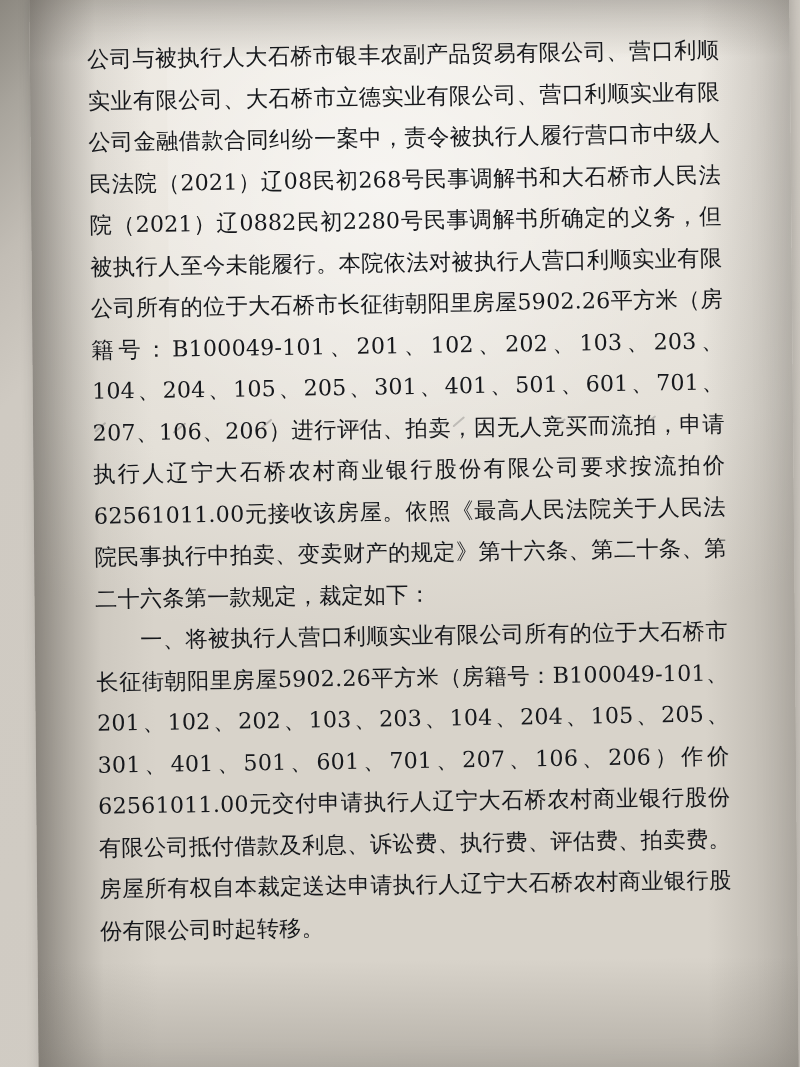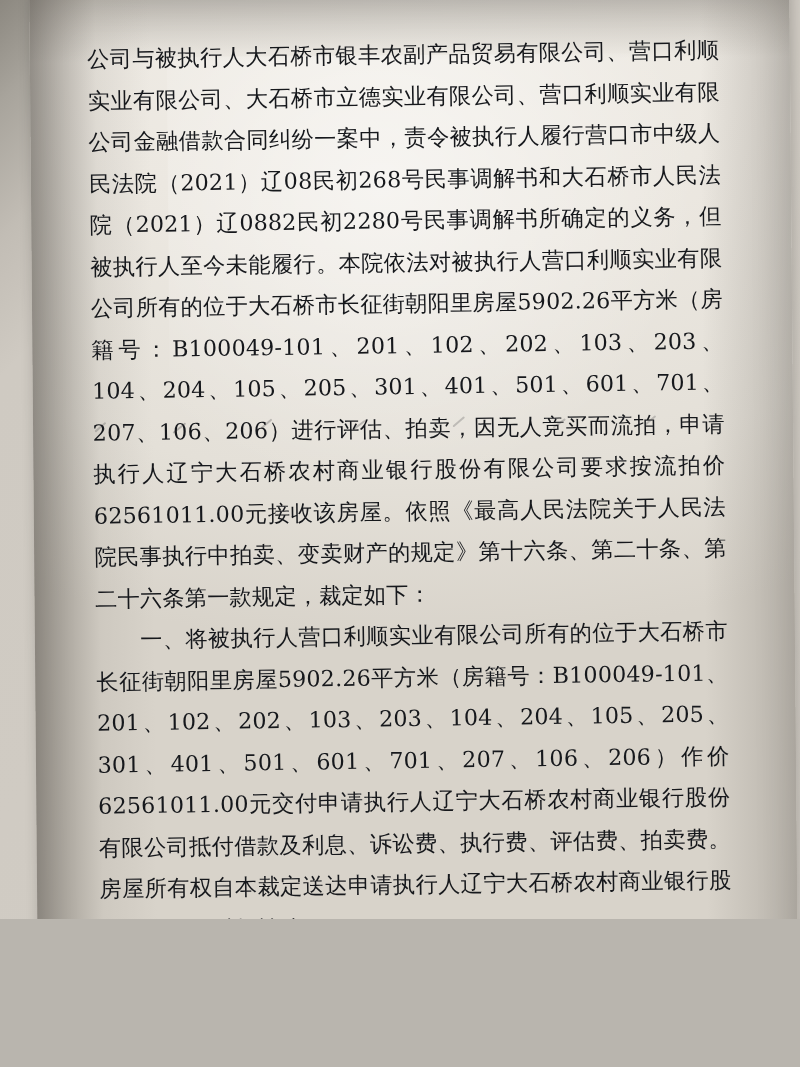--- a/index.html
+++ b/index.html
@@ -10,21 +10,21 @@
   body {
     width: 800px;
     height: 1067px;
     overflow: hidden;
     font-family: "DejaVu Serif", "Liberation Serif", serif;
   }
 
   #page {
     position: relative;
     width: 800px;
-    height: 919px;
+    height: 1067px;
     overflow: hidden;
     background: #7f1d1d;
   }
 
   
   .desk {
     position: absolute;
     inset: 0;
     background:
       linear-gradient(135deg, #8c8880 0%, #a8a49c 6%, #c2bdb5 14%, #cfcac2 22%, #d2cdc5 100%);

